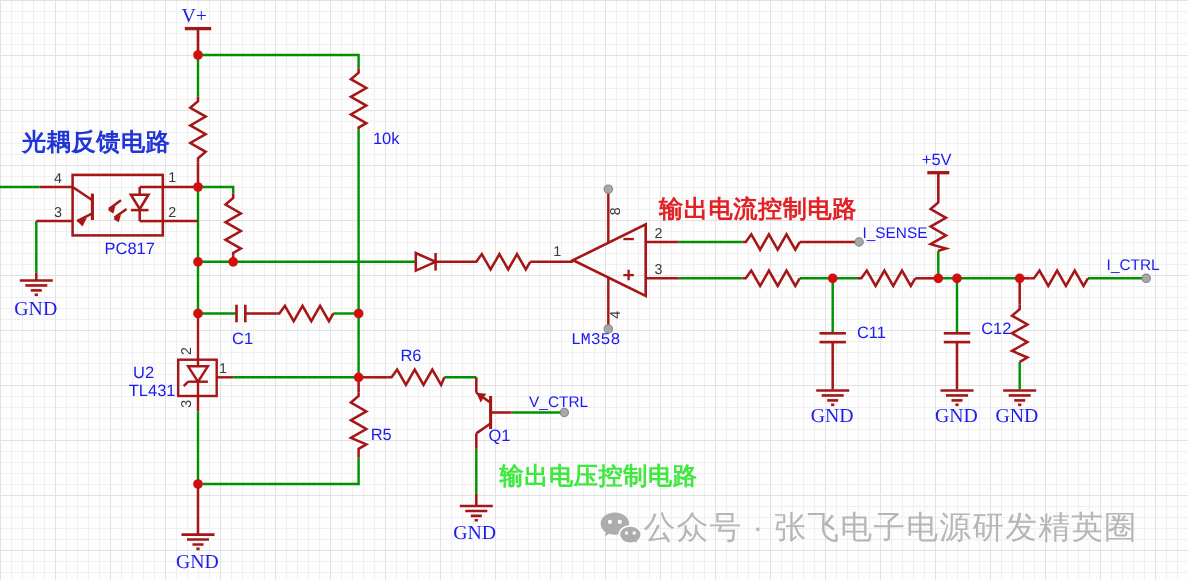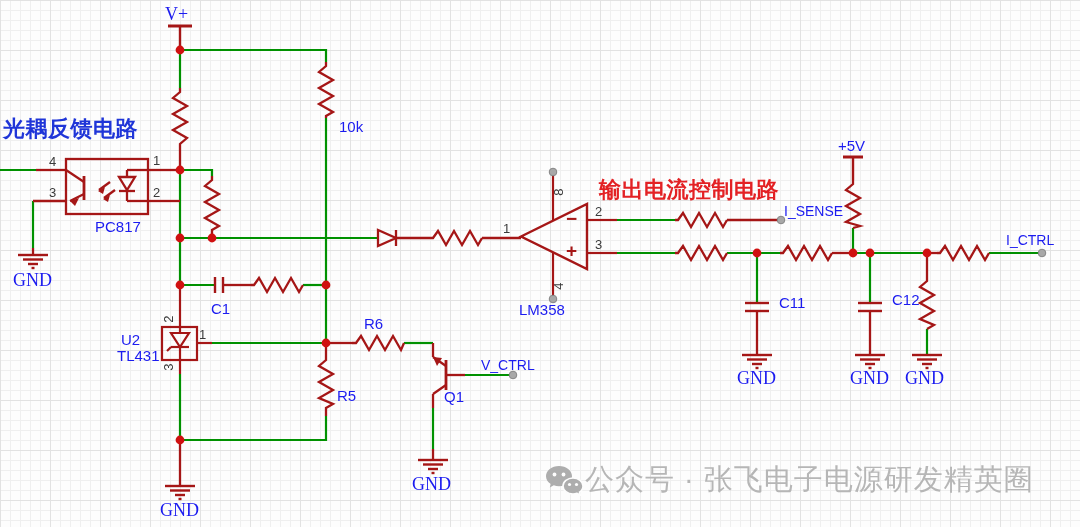--- a/index.html
+++ b/index.html
@@ -268,51 +268,52 @@
       <circle cx="553" cy="172" r="3.8"></circle>
       <circle cx="553" cy="299" r="3.8"></circle>
       <circle cx="781" cy="220" r="3.8"></circle>
       <circle cx="1042" cy="253" r="3.8"></circle>
       <circle cx="513" cy="375" r="3.8"></circle>
     </g>
   </svg>
 
   <div class="lbl serif" style="left:165px;top:5px;">V+</div>
   <div class="lbl blue" style="left:339px;top:95px;margin-top:24px;">10k</div>
-  <div class="lbl anno anno-blue" style="left:3px;top:117px;">光耦反馈电路</div>
+  <div class="lbl anno anno-blue" style="left:20px;top:117px;">光耦反馈电路</div>
 
   <div class="lbl pin" style="left:49px;top:155px;">4</div>
   <div class="lbl pin" style="left:49px;top:186px;">3</div>
   <div class="lbl pin" style="left:153px;top:154px;">1</div>
   <div class="lbl pin" style="left:153px;top:186px;">2</div>
   <div class="lbl blue" style="left:95px;top:219px;">PC817</div>
   <div class="lbl serif" style="left:13px;top:271px;">GND</div>
 
   <div class="lbl blue" style="left:211px;top:301px;">C1</div>
   <div class="lbl blue" style="left:121px;top:332px;">U2</div>
   <div class="lbl blue" style="left:117px;top:348px;">TL431</div>
   <div class="lbl pin rot" style="left:166px;top:312px;">2</div>
   <div class="lbl pin" style="left:199px;top:328px;">1</div>
   <div class="lbl pin rot" style="left:166px;top:360px;">3</div>
 
   <div class="lbl blue" style="left:364px;top:316px;">R6</div>
   <div class="lbl blue" style="left:337px;top:388px;">R5</div>
   <div class="lbl blue" style="left:444px;top:389px;">Q1</div>
   <div class="lbl net" style="left:481px;top:358px;text-align:center;">V_CTRL</div>
+  <div class="lbl anno anno-green" style="left:454px;top:421px;">输出电压控制电路</div>
   <div class="lbl serif" style="left:412px;top:475px;">GND</div>
   <div class="lbl serif" style="left:160px;top:501px;">GND</div>
 
   <div class="lbl pin" style="left:503px;top:222px;">1</div>
   <div class="lbl pin" style="left:595px;top:205px;">2</div>
   <div class="lbl pin" style="left:595px;top:238px;">3</div>
   <div class="lbl pin rot" style="left:556px;top:185px;">8</div>
   <div class="lbl pin rot" style="left:556px;top:279px;">4</div>
   <div class="lbl sign" style="left:566px;top:209px;">−</div>
   <div class="lbl sign" style="left:566px;top:241px;">+</div>
-  <div class="lbl blue" style="left:519px;top:302px;">LM358</div>
+  <div class="lbl blue" style="left:519px;top:302px;font-family:Liberation Mono, monospace;">LM358</div>
 
   <div class="lbl anno anno-red" style="left:599px;top:178px;">输出电流控制电路</div>
   <div class="lbl net" style="left:784px;top:204px;">I_SENSE</div>
   <div class="lbl blue" style="left:838px;top:138px;">+5V</div>
   <div class="lbl blue" style="left:779px;top:295px;">C11</div>
   <div class="lbl blue" style="left:892px;top:292px;">C12</div>
   <div class="lbl net" style="left:1006px;top:233px;">I_CTRL</div>
   <div class="lbl serif" style="left:737px;top:369px;">GND</div>
   <div class="lbl serif" style="left:850px;top:369px;">GND</div>
   <div class="lbl serif" style="left:905px;top:369px;">GND</div>

